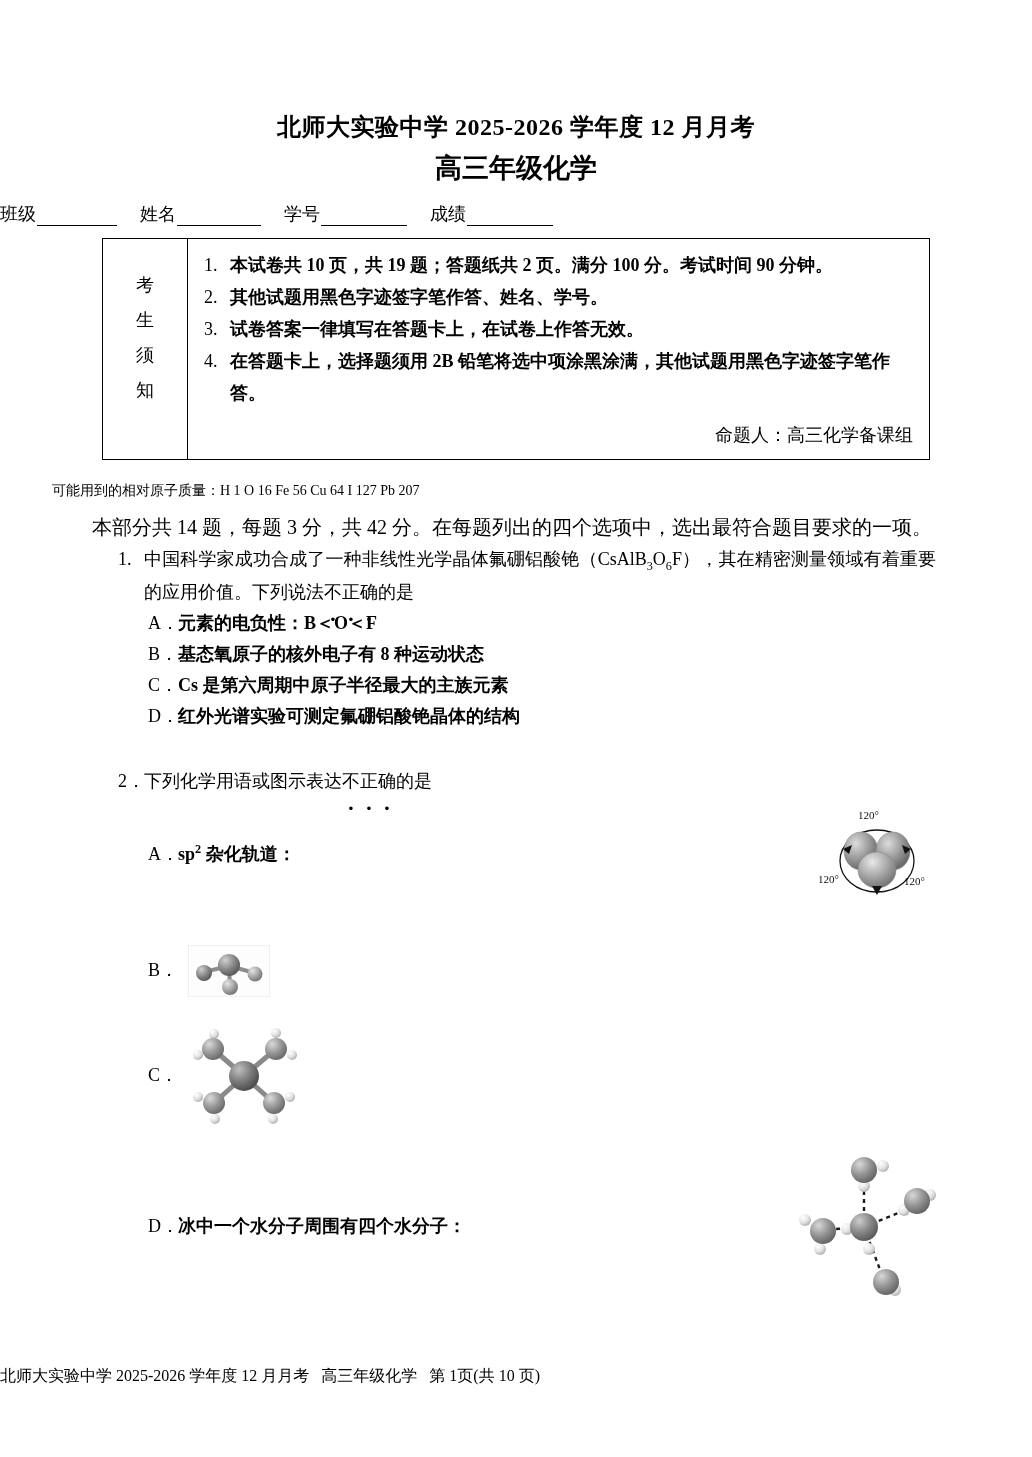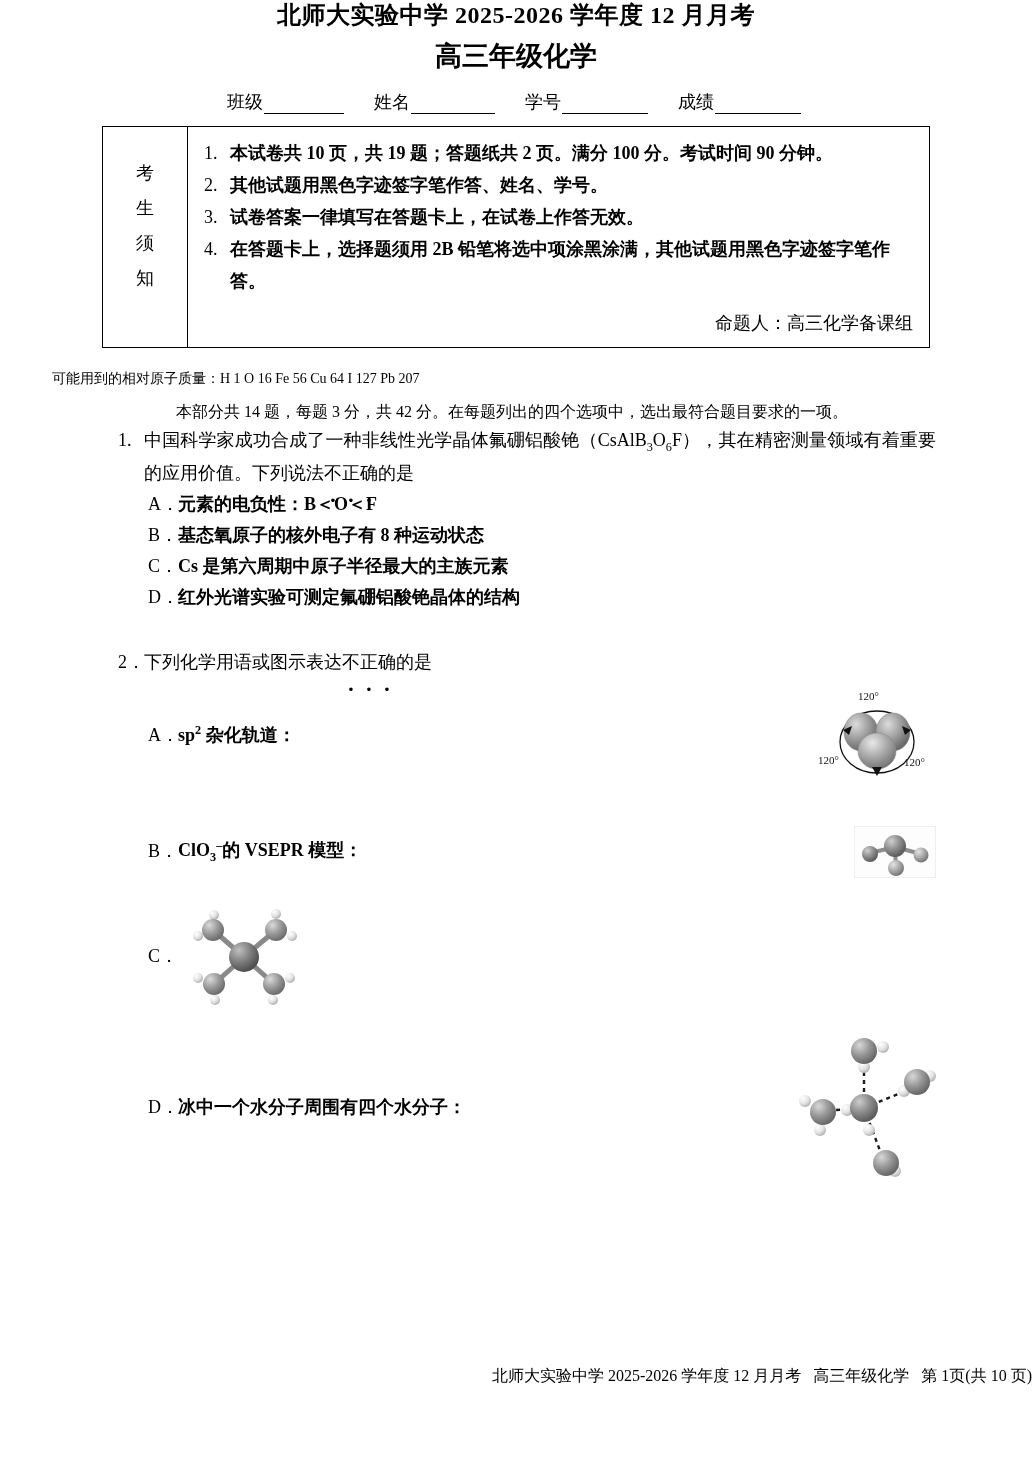--- a/index.html
+++ b/index.html
@@ -21,37 +21,38 @@
     padding: 0;
   }
 
   
   .doc-title {
     text-align: center;
     font-size: 24px;
     font-weight: bold;
     letter-spacing: 0.5px;
     margin: 0;
+    padding-top: 112px;
     line-height: 1.25;
   }
   .doc-subtitle {
     text-align: center;
     font-size: 27px;
     font-weight: bold;
     margin: 0;
     padding-top: 10px;
     line-height: 1.25;
   }
 
   
   .fields {
     display: flex;
-    justify-content: center;
+    justify-content: flex-start;
     align-items: flex-end;
-    gap: 16px;
+    gap: 9px;
     margin: 0;
     padding-top: 16px;
     font-size: 18px;
   }
   .field {
     display: inline-flex;
     align-items: flex-end;
     margin-right: 10px;
   }
   .field:last-child { margin-right: 0; }
@@ -122,26 +123,25 @@
     padding-top: 22px;
     font-size: 14px;
   }
   .part-title {
     text-align: center;
     font-size: 20px;
     font-weight: bold;
     padding-top: 42px;
   }
   .part-intro {
-    font-size: 16px;
+    font-size: 20px;
     line-height: 1.72;
-    padding: 10px 100px 0 108px;
+    padding: 10px 100px 0 56px;
     text-indent: 36px;
     text-align: justify;
-    margin-left: 32px;
   }
 
   
   .question {
     font-size: 18px;
     line-height: 1.72;
     padding-left: 118px;
     padding-right: 96px;
   }
   .q-stem {
@@ -205,21 +205,21 @@
   .row-clo3 { margin-top: 14px; }
   .row-cu { margin-top: 6px; }
   .row-ice { margin-top: 8px; }
 
   
   .footer {
     position: absolute;
     bottom: 70px;
     left: 0;
     right: 0;
-    text-align: right;
+    text-align: left;
     font-size: 16px;
   }
   .footer span { white-space: pre; }
 </style>
 </head>
 <body>
 
 <div class="page">
 
   <div class="doc-title">北师大实验中学 2025-2026 学年度 12 月月考</div>
@@ -341,21 +341,20 @@
           <text x="0" y="80" font-family="Liberation Serif, serif" font-size="11" fill="#111">120°</text>
           <text x="86" y="82" font-family="Liberation Serif, serif" font-size="11" fill="#111">120°</text>
         </svg>
       </span>
     </div>
 
     <div class="q-gap-a"></div>
 
     <div class="opt-with-fig row-clo3">
       <span class="opt-key">B．</span>
-      <span class="opt-body"><span>ClO</span><sub>3</sub><sup>–</sup><span>的 VSEPR 模型：</span></span>
       <span class="fig fig-clo3">
         <svg viewBox="0 0 82 52" width="82" height="52">
           <defs>
             <radialGradient id="atomDark" cx="33%" cy="28%" r="72%">
               <stop offset="0%" stop-color="#cfcfcf"></stop>
               <stop offset="55%" stop-color="#8d8d8d"></stop>
               <stop offset="100%" stop-color="#5c5c5c"></stop>
             </radialGradient>
             <radialGradient id="atomLight" cx="33%" cy="28%" r="72%">
               <stop offset="0%" stop-color="#e5e5e5"></stop>

